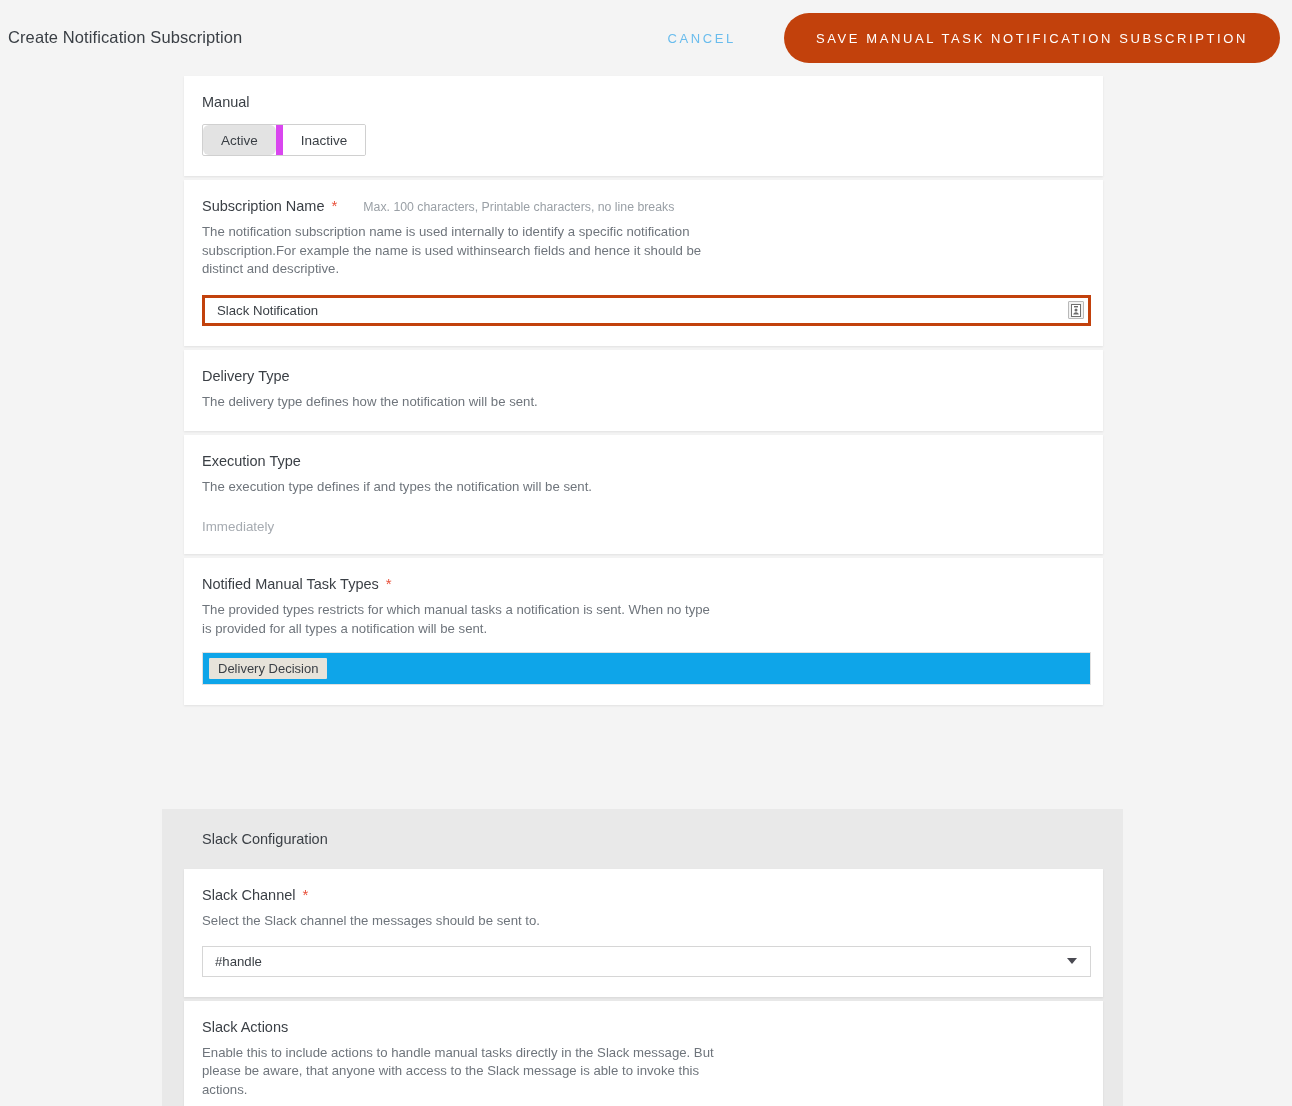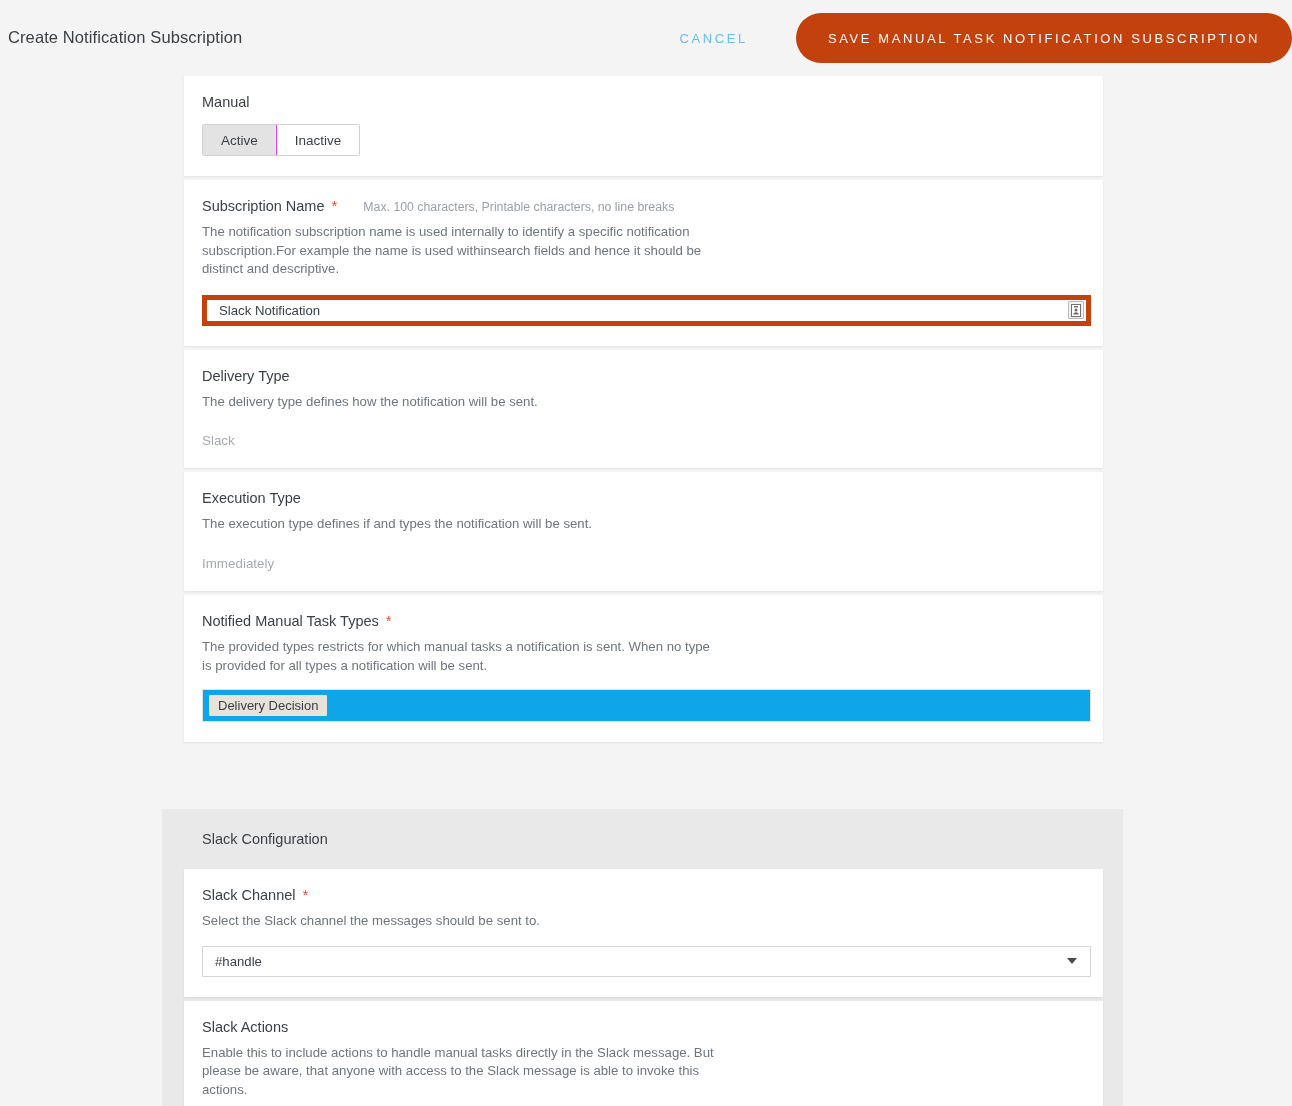--- a/index.html
+++ b/index.html
@@ -28,21 +28,21 @@
   .header-title {
     position: absolute;
     left: 8px;
     top: 28px;
     font-size: 16.5px;
     color: #3a3f45;
     letter-spacing: .1px;
   }
   .header-actions {
     position: absolute;
-    right: 0;
+    right: 12px;
     top: 13px;
     display: flex;
     align-items: center;
   }
   .cancel-btn {
     background: none;
     border: none;
     font-family: "Liberation Sans", sans-serif;
     color: #69bced;
     font-size: 13px;
@@ -128,33 +128,33 @@
   .seg-btn {
     font-family: "Liberation Sans", sans-serif;
     font-size: 13.5px;
     color: #3a3f45;
     background: #ffffff;
     border: none;
     padding: 0 18px;
     height: 30px;
     cursor: pointer;
   }
-  .seg-btn.active { background: #e3e3e3; }
-  .seg-btn + .seg-btn { border-left: 1px solid #d946ef; }
+  .seg-btn.active { background: #e3e3e3; border-radius: 6px; }
+  .seg-btn + .seg-btn { border-left: 7px solid #d946ef; }
 
   
   .input-wrap {
     position: relative;
     margin-top: 16px;
     width: 889px;
   }
   .text-input {
     width: 100%;
     height: 31px;
-    border: 5px solid #c2410c;
+    border: 3px solid #c2410c;
     background: #ffffff;
     font-family: "Liberation Sans", sans-serif;
     font-size: 13.2px;
     color: #3a3f45;
     padding: 0 34px 0 12px;
     outline: none;
   }
   .input-icon-btn {
     position: absolute;
     right: 7px;
@@ -285,21 +285,20 @@
         </div>
       </div>
     </div>
 
     <div class="card">
       <div class="card-pad-inner">
         <div class="field-label">
           <span>Delivery Type</span>
         </div>
         <div class="desc">The delivery type defines how the notification will be sent.</div>
-        <div class="value-readonly">Slack</div>
       </div>
     </div>
 
     <div class="card">
       <div class="card-pad-inner">
         <div class="field-label">
           <span>Execution Type</span>
         </div>
         <div class="desc">The execution type defines if and types the notification will be sent.</div>
         <div class="value-readonly">Immediately</div>

